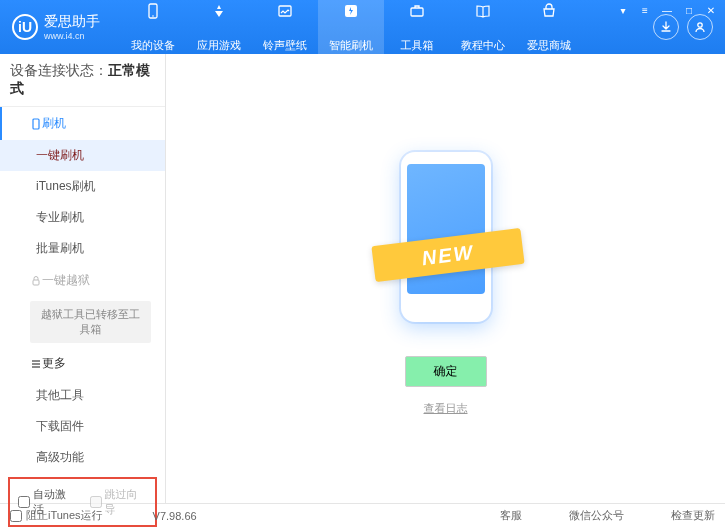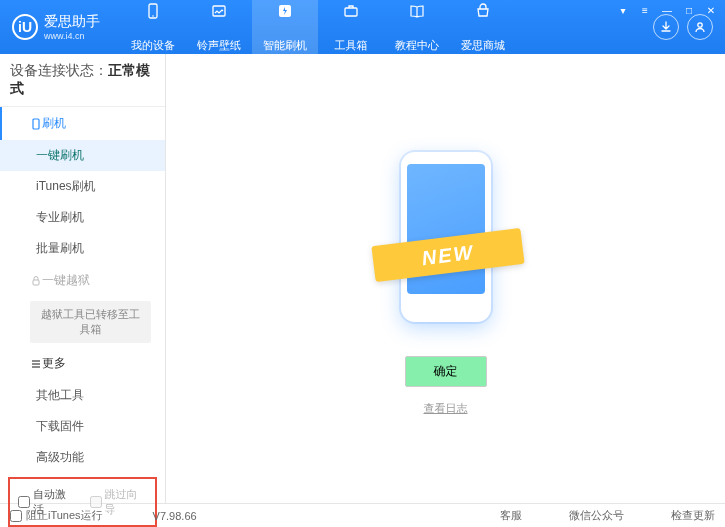--- a/index.html
+++ b/index.html
@@ -19,21 +19,21 @@
 .win-controls { position: absolute; top: 4px; right: 6px; display: flex; gap: 6px; font-size: 10px; }
 .win-btn { width: 16px; height: 12px; cursor: pointer; color: #fff; display: flex; align-items: center; justify-content: center; }
 
 .body-area { display: flex; height: calc(100% - 54px - 24px); }
 .sidebar { width: 166px; border-right: 1px solid #e5e5e5; display: flex; flex-direction: column; font-size: 12px; color: #555; }
 .status-bar { padding: 8px 10px; border-bottom: 1px solid #eee; font-size: 14px; }
 .status-bold { font-weight: bold; color: #333; }
 .side-section-header { padding: 8px 28px; display: flex; align-items: center; cursor: pointer; color: #333; border-left: 2px solid transparent;}
 .side-section-header.brushing { border-left: 2px solid #2b8cff; color: #2b8cff; }
 .side-item { padding: 7px 14px 7px 36px; cursor: pointer; }
-.side-item.active { background: #e9f2ff; color: #0f766e; }
+.side-item.active { background: #e9f2ff; color: #7f1d1d; }
 .side-note { margin: 4px 14px 4px 30px; background: #f2f2f2; padding: 6px; font-size: 11px; color: #888; text-align: center; border-radius: 2px; }
 .side-spacer { flex: 1; }
 .checkbox-row { border: 2px solid #e74c3c; margin: 4px 8px; padding: 8px; display: flex; gap: 14px; font-size: 11px; align-items: center; }
 .chk { display: flex; align-items: center; gap: 3px; cursor: pointer; }
 .chk input { width: 12px; height: 12px; }
 .chk.disabled { color: #bbb; }
 .device-info { padding: 6px 10px; font-size: 11px; }
 .device-name { color: #2b8cff; font-weight: bold; display: flex; align-items: flex-start; gap: 4px; }
 
 .main { flex: 1; display: flex; flex-direction: column; align-items: center; justify-content: center; gap: 14px; position: relative; }
@@ -75,20 +75,28 @@
   </div>
   <div class="nav">
     <div class="nav-item">
       <span class="nav-icon">
           <svg width="16" height="16" viewBox="0 0 16 16">
             <rect x="4" y="1" width="8" height="14" rx="1.5" fill="none" stroke="#fff" stroke-width="1.3"></rect>
             <circle cx="8" cy="13" r="0.8" fill="#fff"></circle>
           </svg>
         </span>
       <span>我的设备</span>
+    </div>
+    <div class="nav-item">
+      <span class="nav-icon">
+          <svg width="16" height="16" viewBox="0 0 16 16">
+            <path d="M8 2l2 4h-4z M4 8l4 6 4-6z" fill="#fff"></path>
+          </svg>
+        </span>
+      <span>应用游戏</span>
     </div>
     <div class="nav-item">
       <span class="nav-icon">
           <svg width="16" height="16" viewBox="0 0 16 16">
             <rect x="2" y="3" width="12" height="10" rx="1" fill="none" stroke="#fff" stroke-width="1.3"></rect>
             <path d="M4 10l2-2 2 2 3-3 1 1" stroke="#fff" fill="none" stroke-width="1.2"></path>
           </svg>
         </span>
       <span>铃声壁纸</span>
     </div>

